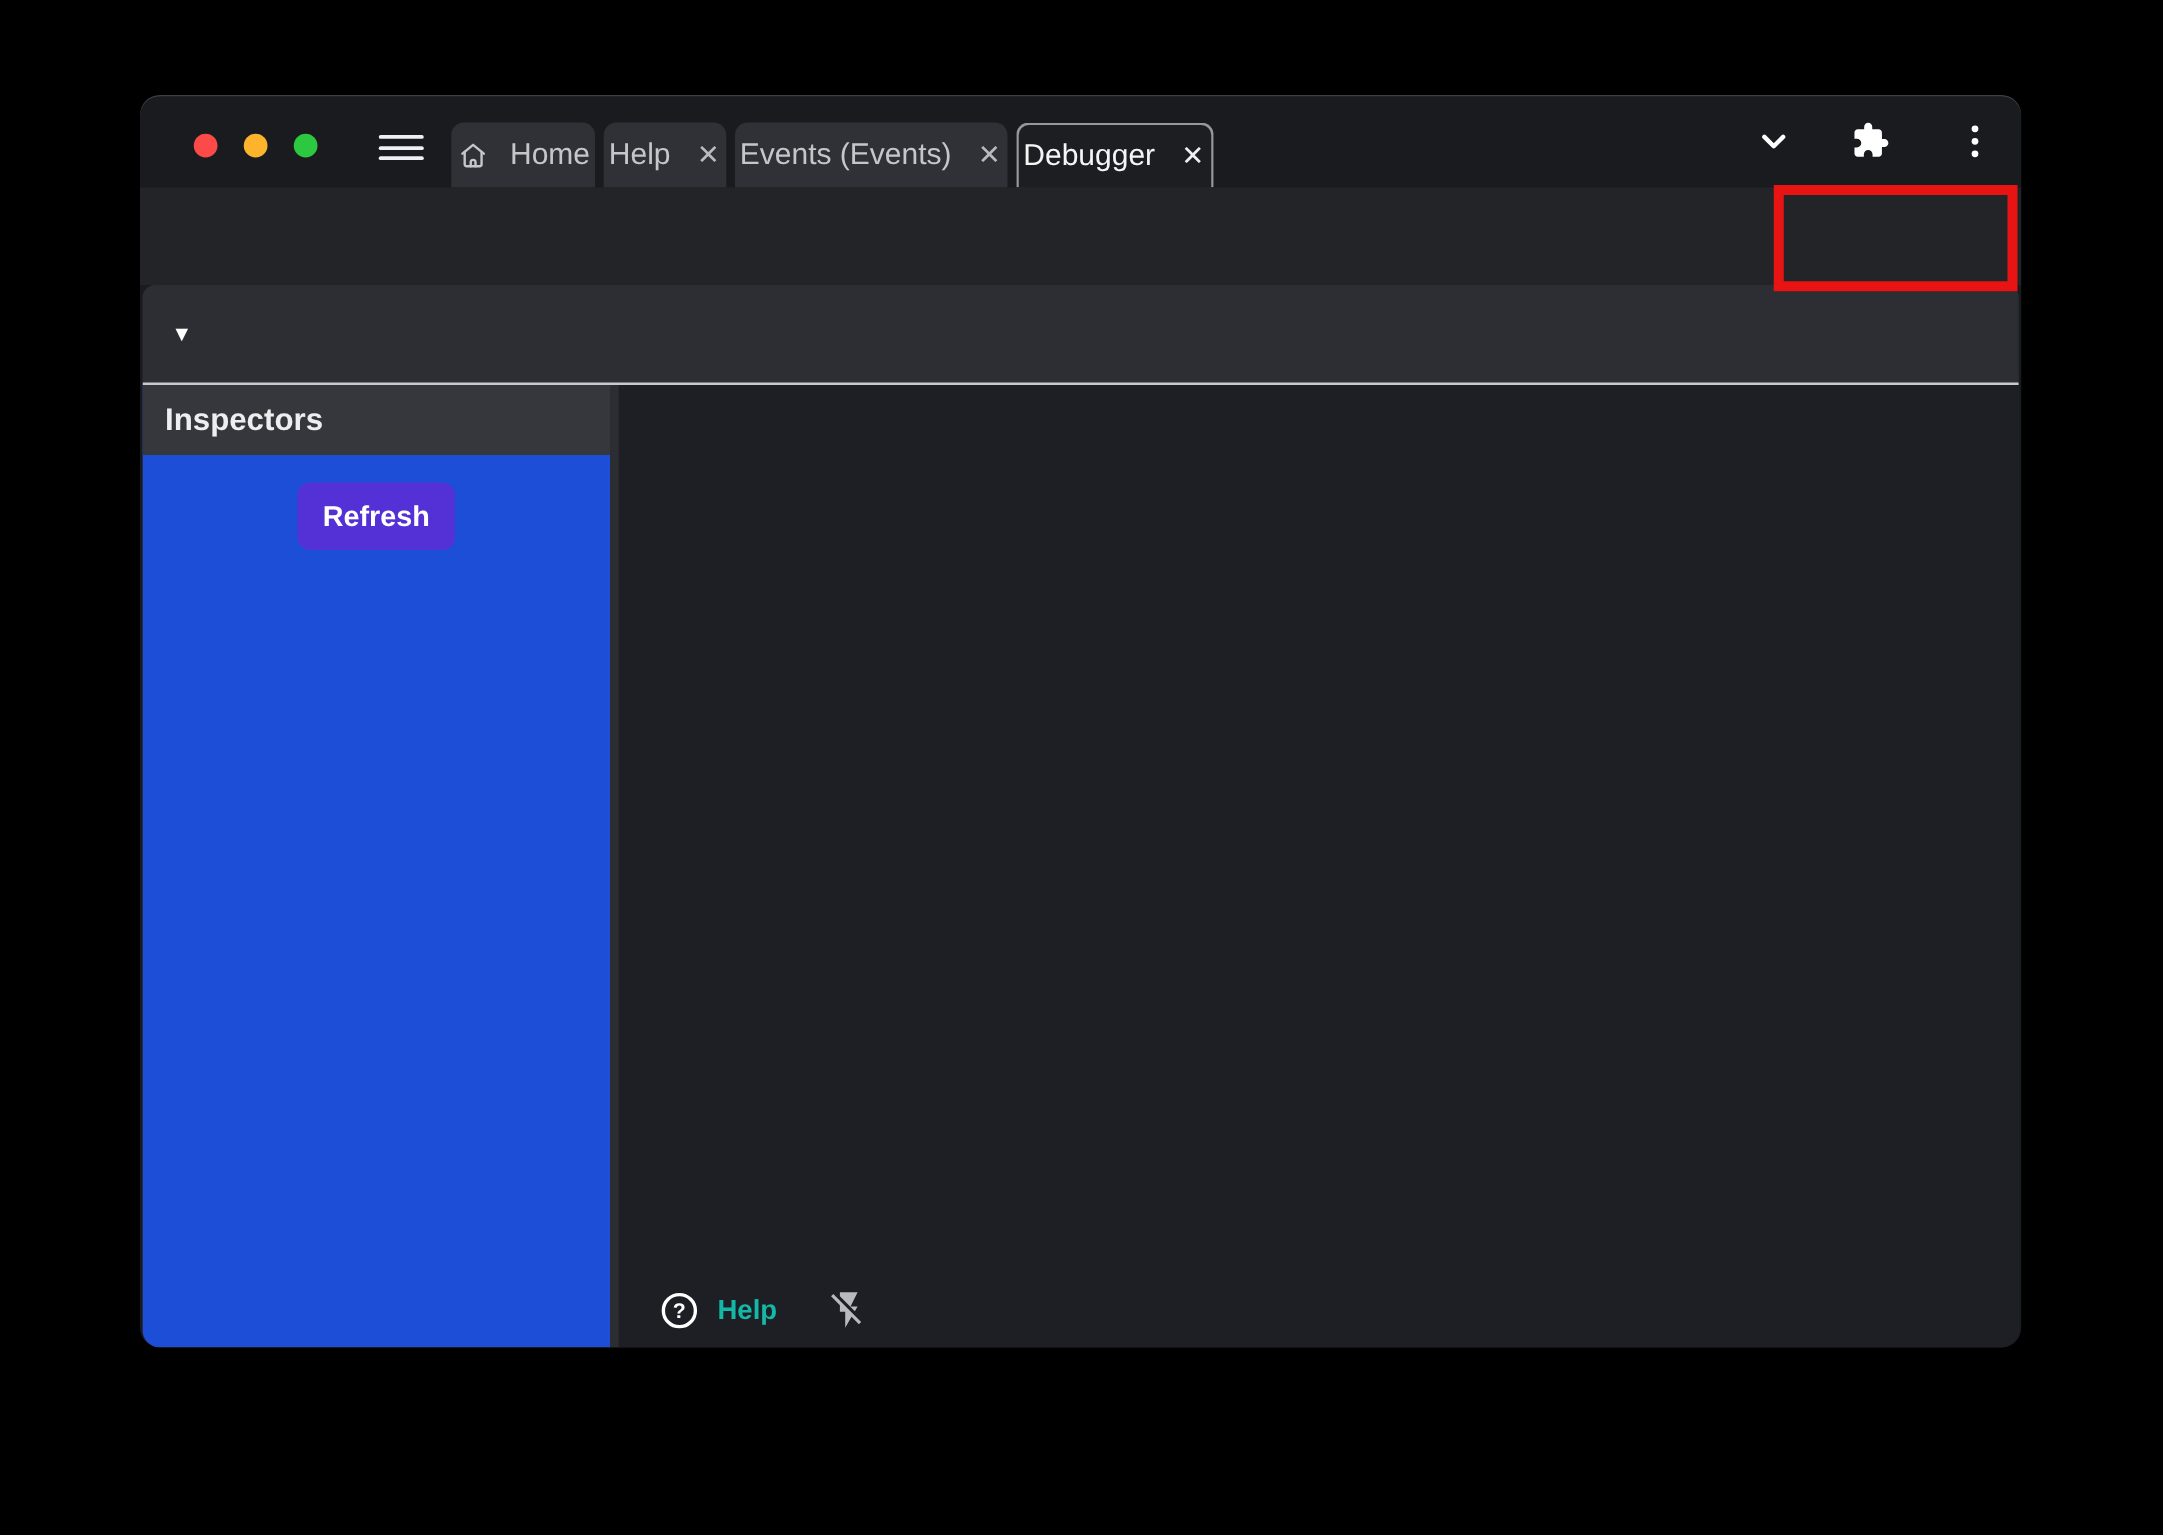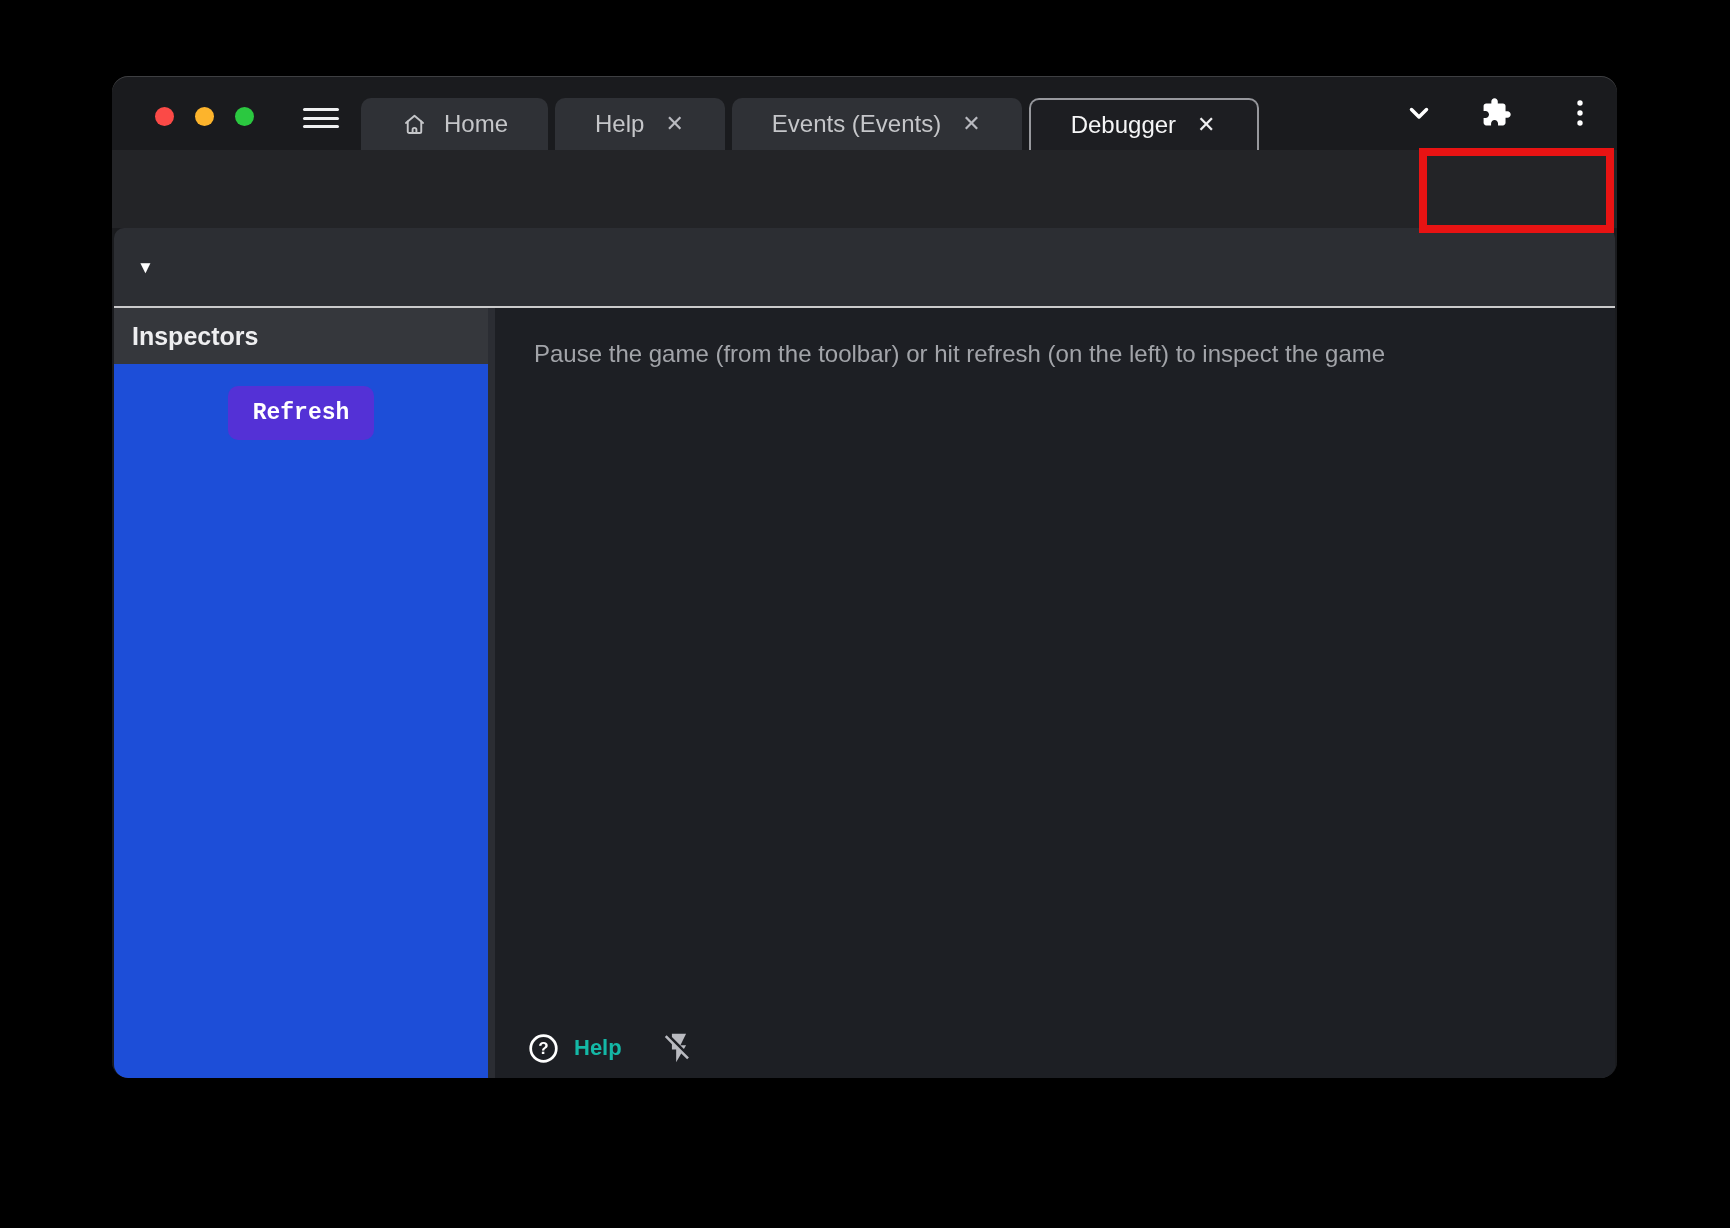--- a/index.html
+++ b/index.html
@@ -18,21 +18,21 @@
   .titlebar{position:absolute;left:0;top:0;width:100%;height:74px;}
   .traffic{position:absolute;top:31px;width:19px;height:19px;border-radius:50%;}
   .t-close{left:43px;background:#fb4a47;}
   .t-min{left:83px;background:#fdb42c;}
   .t-zoom{left:123px;background:#2bc840;}
   .hamburger{position:absolute;left:191px;top:31px;width:36px;height:22px;cursor:pointer;}
   .hamburger span{position:absolute;left:0;width:36px;height:3px;border-radius:2px;background:#eff0f1;}
   .hamburger span:nth-child(1){top:1px}.hamburger span:nth-child(2){top:9.5px}.hamburger span:nth-child(3){top:18px}
   .tabstrip{position:absolute;left:249px;bottom:0;height:60px;display:flex;align-items:flex-end;}
   .tab{
-    height:52px;display:flex;align-items:center;gap:20px;padding:0 40px;
+    height:52px;display:flex;align-items:center;gap:20px;padding:0 4px;
     margin-right:7px;border-radius:10px 10px 0 0;background:#2f3136;
     color:#c5c6c9;font-size:24px;white-space:nowrap;cursor:pointer;box-sizing:border-box;
   }
   .tab.active{
     background:#1d1e22;border:2px solid #97989d;border-bottom:none;
     color:#f5f5f6;font-weight:400;
   }
   .tab .close{font-size:22px;line-height:1;color:#b9bac0;padding:0 1px;cursor:pointer;}
   .tab.active .close{color:#f0f0f2;}
   .tab .tab-icon{display:flex;align-items:center;}
@@ -71,23 +71,23 @@
   .caret{color:#fff;font-size:17px;line-height:1;}
   .hdivider{height:2px;flex:0 0 2px;background:#cacacb;}
   .body-row{flex:1;display:flex;min-height:0;}
   .sidebar{width:374px;flex:0 0 374px;background:#1d4ed8;display:flex;flex-direction:column;}
   .sidebar-header{
     height:56px;flex:0 0 56px;background:#35373c;display:flex;align-items:center;
     padding-left:18px;color:#eeeef0;font-size:25px;font-weight:600;
   }
   .sidebar-content{flex:1;display:flex;justify-content:center;align-items:flex-start;}
   .refresh-btn{
-    margin-top:22px;width:146px;height:54px;border:none;border-radius:10px;
+    margin-top:22px;width:126px;height:54px;border:none;border-radius:10px;
     background:#5431d6;color:#ffffff;font-size:23px;font-weight:700;cursor:pointer;
-    font-family:Liberation Mono, monospace;
+    font-family:Liberation Sans, sans-serif;
   }
   .vdivider{width:7px;flex:0 0 7px;background:#2b2d33;}
   .main{flex:1;background:#1d1f24;position:relative;}
   .hint{padding:30px 60px 0 39px;color:#a2a4a9;font-size:24px;line-height:1.3;}
   .help-row{position:absolute;left:33px;bottom:13px;display:flex;align-items:center;}
   .help-btn{display:flex;align-items:center;gap:15px;cursor:pointer;}
   .help-label{color:#14b8a6;font-size:22px;font-weight:700;}
   .flash-wrap{margin-left:40px;cursor:pointer;display:flex;align-items:center;}
   svg{display:block;}
 </style>
@@ -195,21 +195,20 @@
       <div class="sidebar">
         <div class="sidebar-header">Inspectors</div>
         <div class="sidebar-content">
           <button class="refresh-btn">Refresh</button>
         </div>
       </div>
 
       <div class="vdivider"></div>
 
       <div class="main">
-        <div class="hint">Pause the game (from the toolbar) or hit refresh (on the left) to inspect the game</div>
 
         <div class="help-row">
           <div class="help-btn">
             <span>
               <svg width="31" height="31" viewBox="0 0 31 31" fill="none">
                 <circle cx="15.5" cy="15.5" r="12.8" stroke="#ffffff" stroke-width="2.7"></circle>
                 <text x="15.5" y="21" text-anchor="middle" font-size="17" font-weight="bold" fill="#ffffff" font-family="Liberation Sans, DejaVu Sans, sans-serif">?</text>
               </svg>
             </span>
             <span class="help-label">Help</span>

